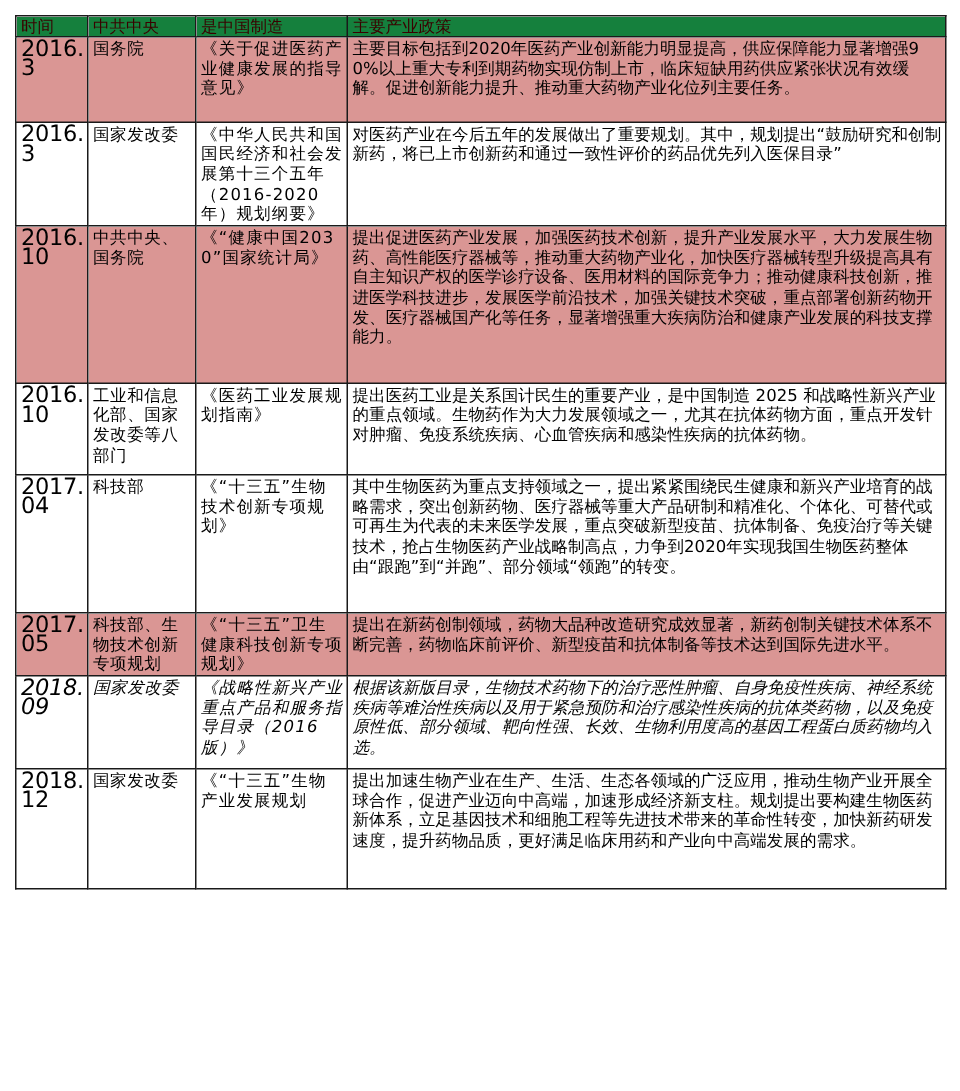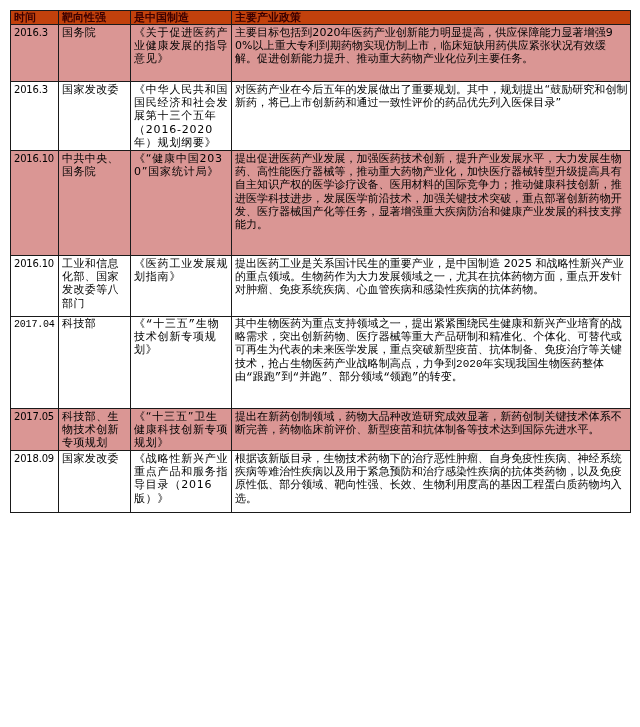--- a/index.html
+++ b/index.html
@@ -33,61 +33,61 @@
   table.policy th,
   table.policy td {
     border: 1.5px solid #1a1a1a;
     vertical-align: top;
     padding: 1px 2px 0 3px;
     text-align: left;
     overflow: hidden;
     word-break: break-all;
   }
   table.policy thead th {
-    background: #c2410c;
+    background: #15803d;
     color: #3a0000;
-    font-weight: bold;
+    font-weight: normal;
     height: 12px;
     line-height: 12px;
     padding-top: 1px;
     padding-bottom: 0;
   }
   tr.shade td { background: #da9694; }
   tr.plain td { background: #ffffff; }
-  td.date { font-size: 10px; letter-spacing: -0.2px; }
+  td.date { font-size: 15px; letter-spacing: -0.2px; }
   td.name { text-align: justify; letter-spacing: 0.8px; }
   td.dept { letter-spacing: 0.4px; }
   td.main { text-align: justify; letter-spacing: 0.05px; }
 
   tr.r1 td { height: 55px; }
   tr.r2 td { height: 67px; }
   tr.r3 td { height: 103px; }
   tr.r4 td { height: 59px; }
   tr.r5 td { height: 96px; }
-  tr.r6 td { height: 90px; font-family: Liberation Mono, monospace; }
+  tr.r6 td { height: 90px; }
   tr.r7 td { height: 40px; }
-  tr.r8 td { height: 60px; }
+  tr.r8 td { height: 60px; font-style: italic; }
   tr.r9 td { height: 26px; }
   tr.r10 td { height: 78px; }
 </style>
 </head>
 <body>
 
 <div class="wrap">
   <table class="policy">
     <colgroup>
       <col class="c-date">
         <col class="c-dept">
         <col class="c-name">
         <col class="c-main">
     </colgroup>
     <thead>
       <tr>
         <th>时间</th>
-        <th>靶向性强</th>
+        <th>中共中央</th>
         <th>是中国制造</th>
         <th>主要产业政策</th>
       </tr>
     </thead>
     <tbody>
       <tr class="shade r1">
         <td class="date">2016.3</td>
         <td class="dept">国务院</td>
         <td class="name">《关于促进医药产业健康发展的指导意见》</td>
         <td class="main">主要目标包括到2020年医药产业创新能力明显提高，供应保障能力显著增强90%以上重大专利到期药物实现仿制上市，临床短缺用药供应紧张状况有效缓解。促进创新能力提升、推动重大药物产业化位列主要任务。</td>
@@ -121,15 +121,21 @@
         <td class="dept">科技部、生物技术创新专项规划</td>
         <td class="name">《“十三五”卫生健康科技创新专项规划》</td>
         <td class="main">提出在新药创制领域，药物大品种改造研究成效显著，新药创制关键技术体系不断完善，药物临床前评价、新型疫苗和抗体制备等技术达到国际先进水平。</td>
       </tr>
       <tr class="plain r8">
         <td class="date">2018.09</td>
         <td class="dept">国家发改委</td>
         <td class="name">《战略性新兴产业重点产品和服务指导目录（2016版）》</td>
         <td class="main">根据该新版目录，生物技术药物下的治疗恶性肿瘤、自身免疫性疾病、神经系统疾病等难治性疾病以及用于紧急预防和治疗感染性疾病的抗体类药物，以及免疫原性低、部分领域、靶向性强、长效、生物利用度高的基因工程蛋白质药物均入选。</td>
       </tr>
+      <tr class="plain r10">
+        <td class="date">2018.12</td>
+        <td class="dept">国家发改委</td>
+        <td class="name">《“十三五”生物产业发展规划</td>
+        <td class="main">提出加速生物产业在生产、生活、生态各领域的广泛应用，推动生物产业开展全球合作，促进产业迈向中高端，加速形成经济新支柱。规划提出要构建生物医药新体系，立足基因技术和细胞工程等先进技术带来的革命性转变，加快新药研发速度，提升药物品质，更好满足临床用药和产业向中高端发展的需求。</td>
+      </tr>
     </tbody>
   </table>
 </div>
 
 </body></html>

